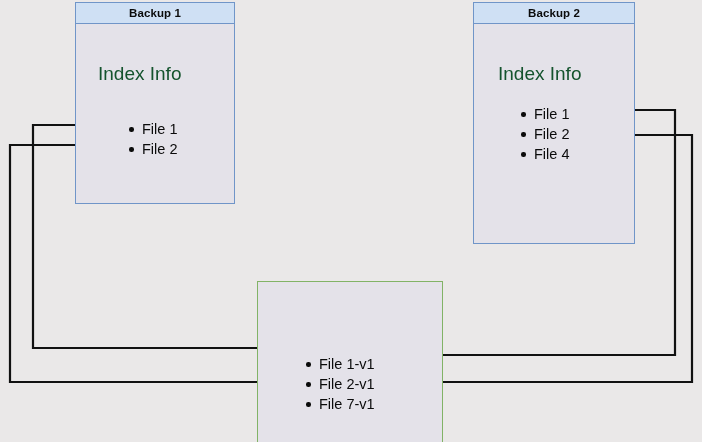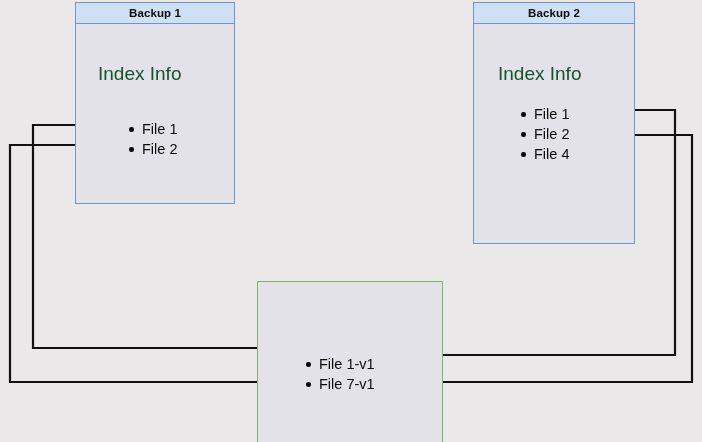--- a/index.html
+++ b/index.html
@@ -128,18 +128,19 @@
         <li>File 2</li>
         <li>File 4</li>
       </ul>
     </div>
   </div>
 
   <div class="box green" style="left:257px; top:281px; width:186px; height:165px;">
     <div class="box-body">
       <ul class="file-list" style="left:46px; top:35px;margin-top:37px;">
         <li>File 1-v1</li>
+        <li>File 2-v1</li>
         <li>File 7-v1</li>
       </ul>
     </div>
   </div>
 
 </div>
 
 </body></html>

